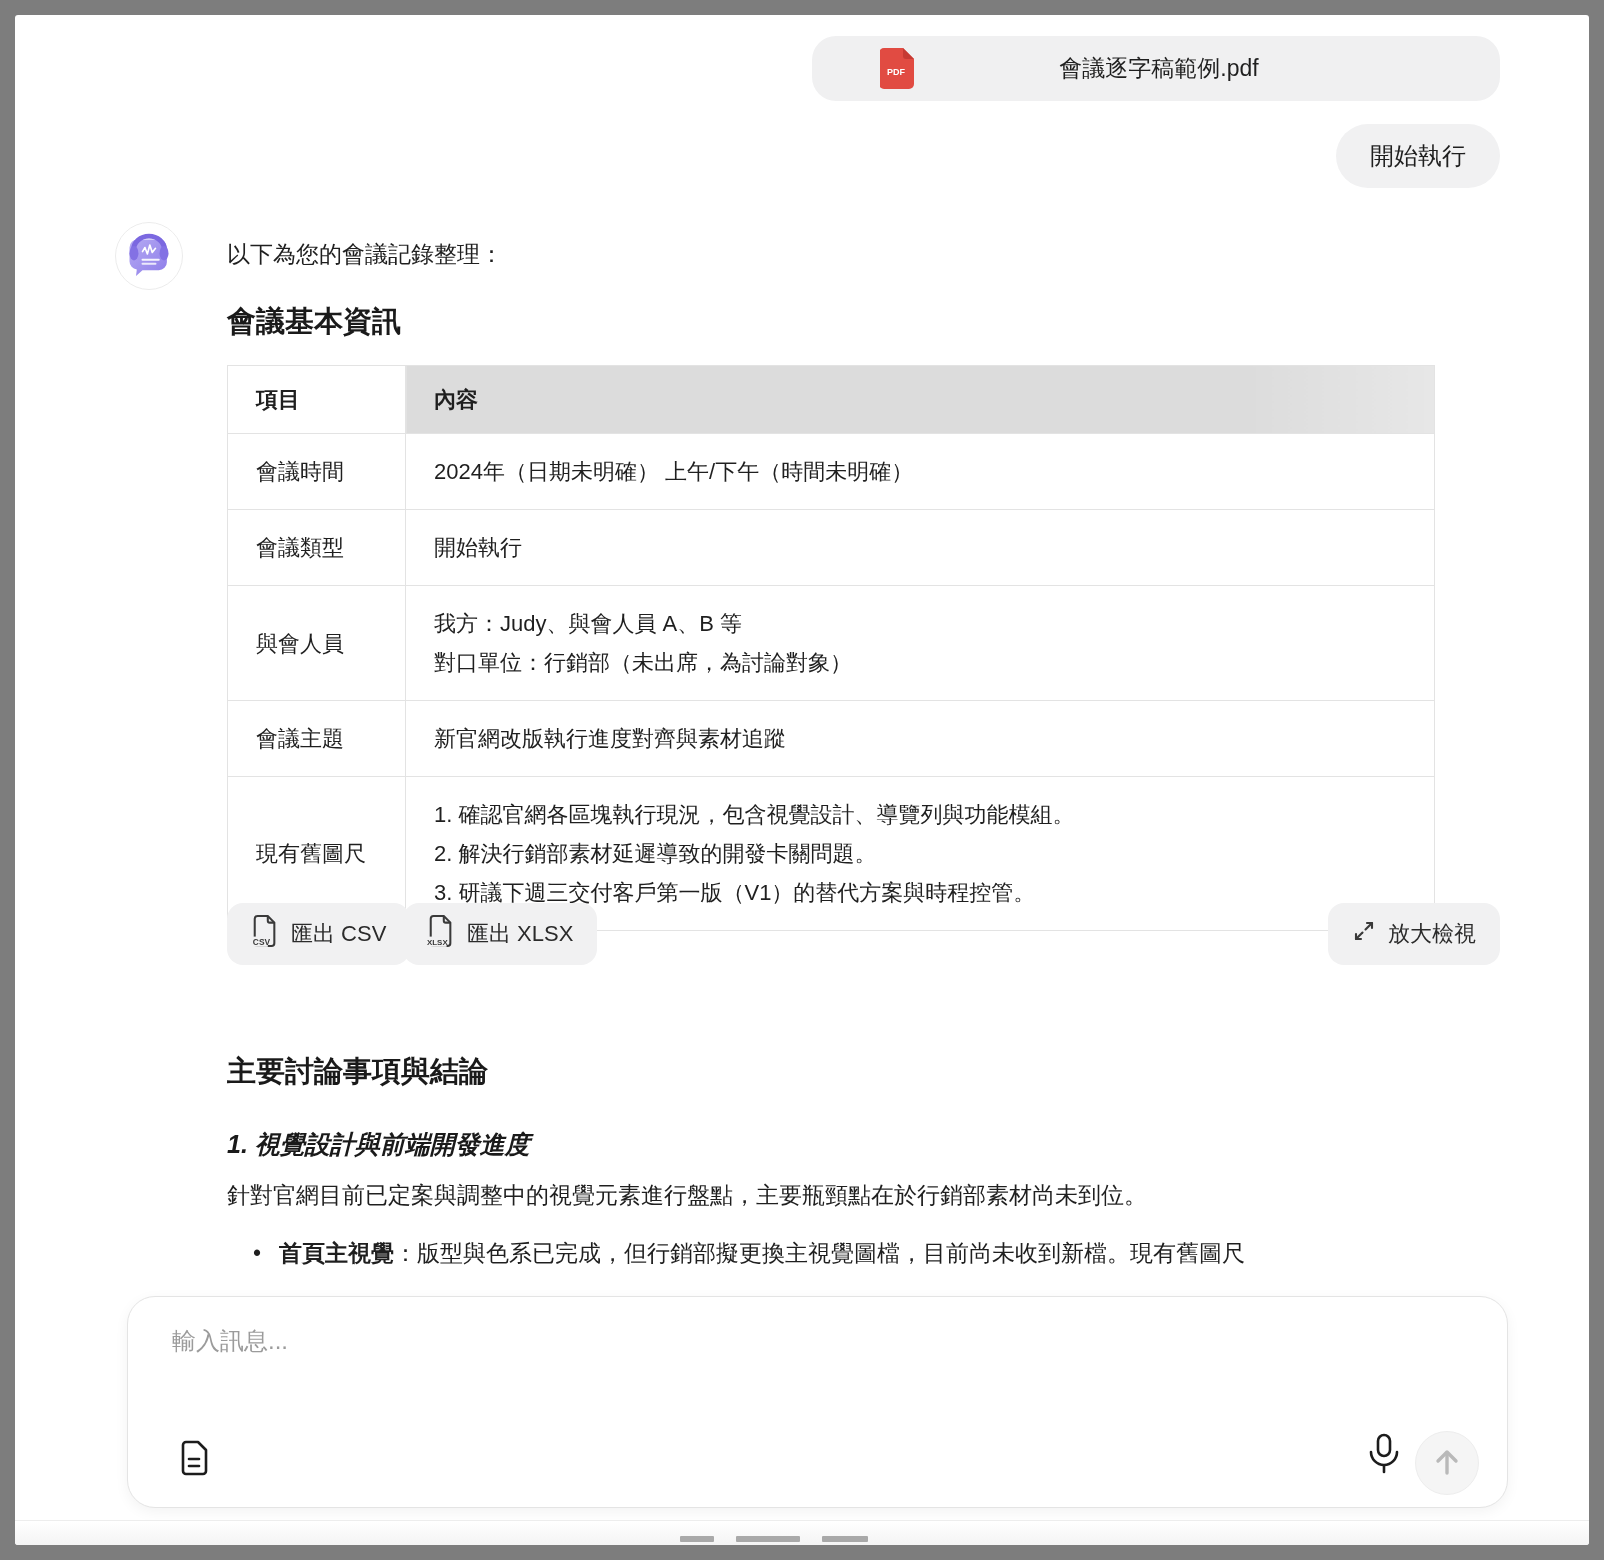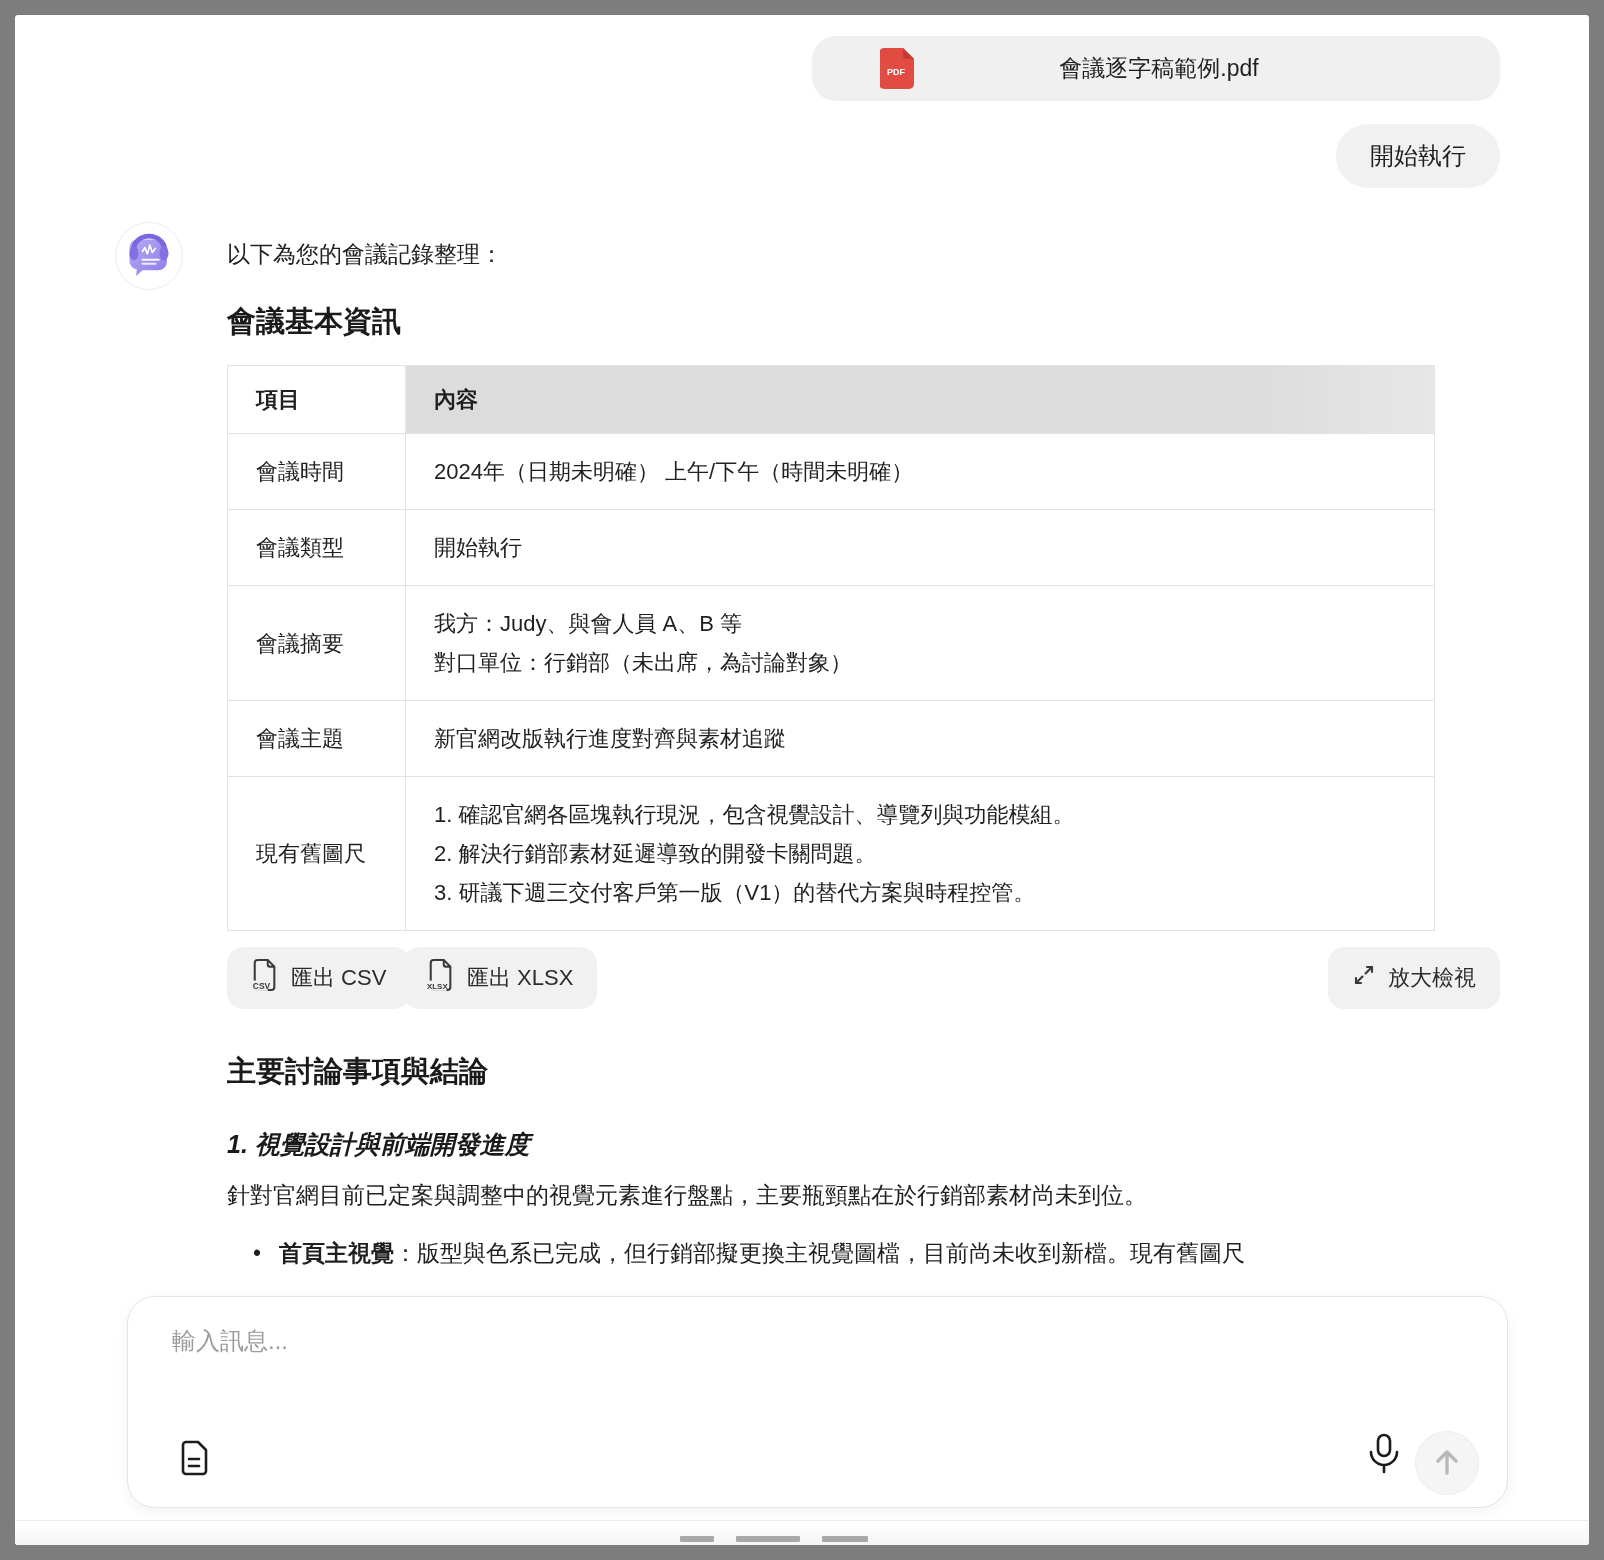--- a/index.html
+++ b/index.html
@@ -44,21 +44,21 @@
   table.meeting th, table.meeting td { border:1px solid #e3e3e3; vertical-align:middle;
       padding:14px 28px; text-align:left; }
   table.meeting th { font-weight:bold; height:68px; }
   table.meeting th.head-content { background:linear-gradient(to right,#dcdcdc 0%,#dcdcdc 82%,#e7e7e7 100%); }
   table.meeting th.head-item { background:#ffffff; }
   table.meeting td { line-height:39px; padding-top:18px; padding-bottom:18px; }
   table.meeting td.row-label { background:#fff; }
   table.meeting td.row-content div { line-height:39px; }
 
   
-  .btn { position:absolute; top:932px; height:62px; background:#f1f1f2; border:none;
+  .btn { position:absolute; top:888px; height:62px; background:#f1f1f2; border:none;
       border-radius:16px; display:inline-flex; align-items:center; gap:12px; padding:16px 24px;
       font-size:22px; color:#2b2b2b; cursor:pointer; font-family:inherit; }
   .btn.csv { left:212px; }
   .btn.xlsx { left:388px; }
   .btn.zoomview { left:auto; right:89px; }
   .btn svg { flex:0 0 auto; }
 
   
   .composer { position:absolute; left:112px; top:1281px; width:1381px; height:212px;
       background:#fff; border:1px solid #e4e4e4; border-radius:28px;
@@ -149,21 +149,21 @@
       </tr>
 
       <tr>
         <td class="row-label">會議類型</td>
         <td class="row-content">
               <div>開始執行</div>
             </td>
       </tr>
 
       <tr>
-        <td class="row-label">會議摘要</td>
+        <td class="row-label">與會人員</td>
         <td class="row-content">
               <div>我方：Judy、與會人員 A、B 等</div>
               <div>對口單位：行銷部（未出席，為討論對象）</div>
             </td>
       </tr>
 
       <tr>
         <td class="row-label">會議主題</td>
         <td class="row-content">
               <div>新官網改版執行進度對齊與素材追蹤</div>

